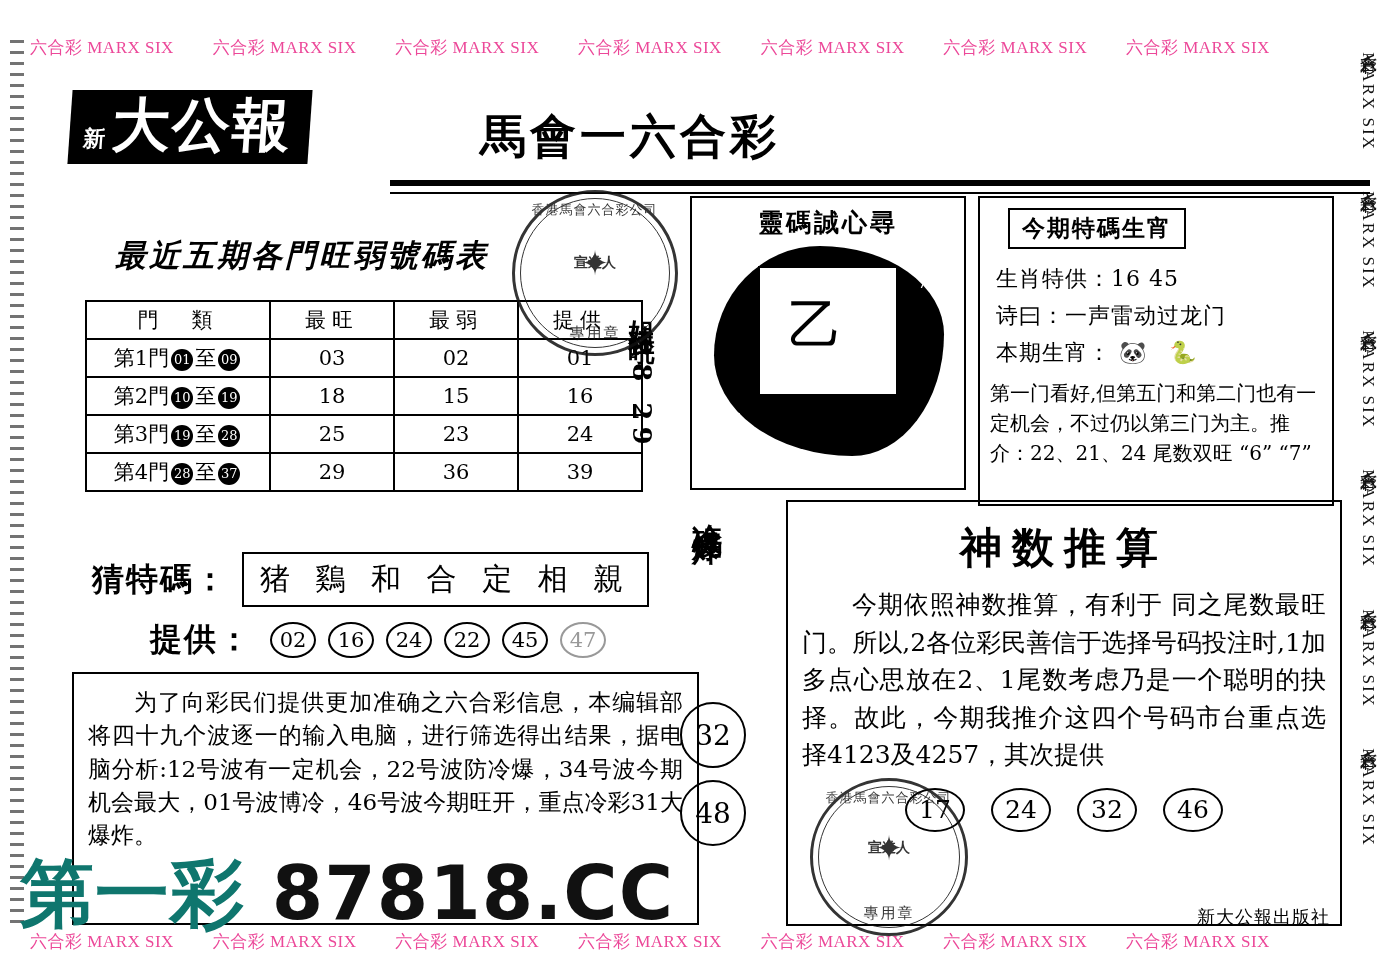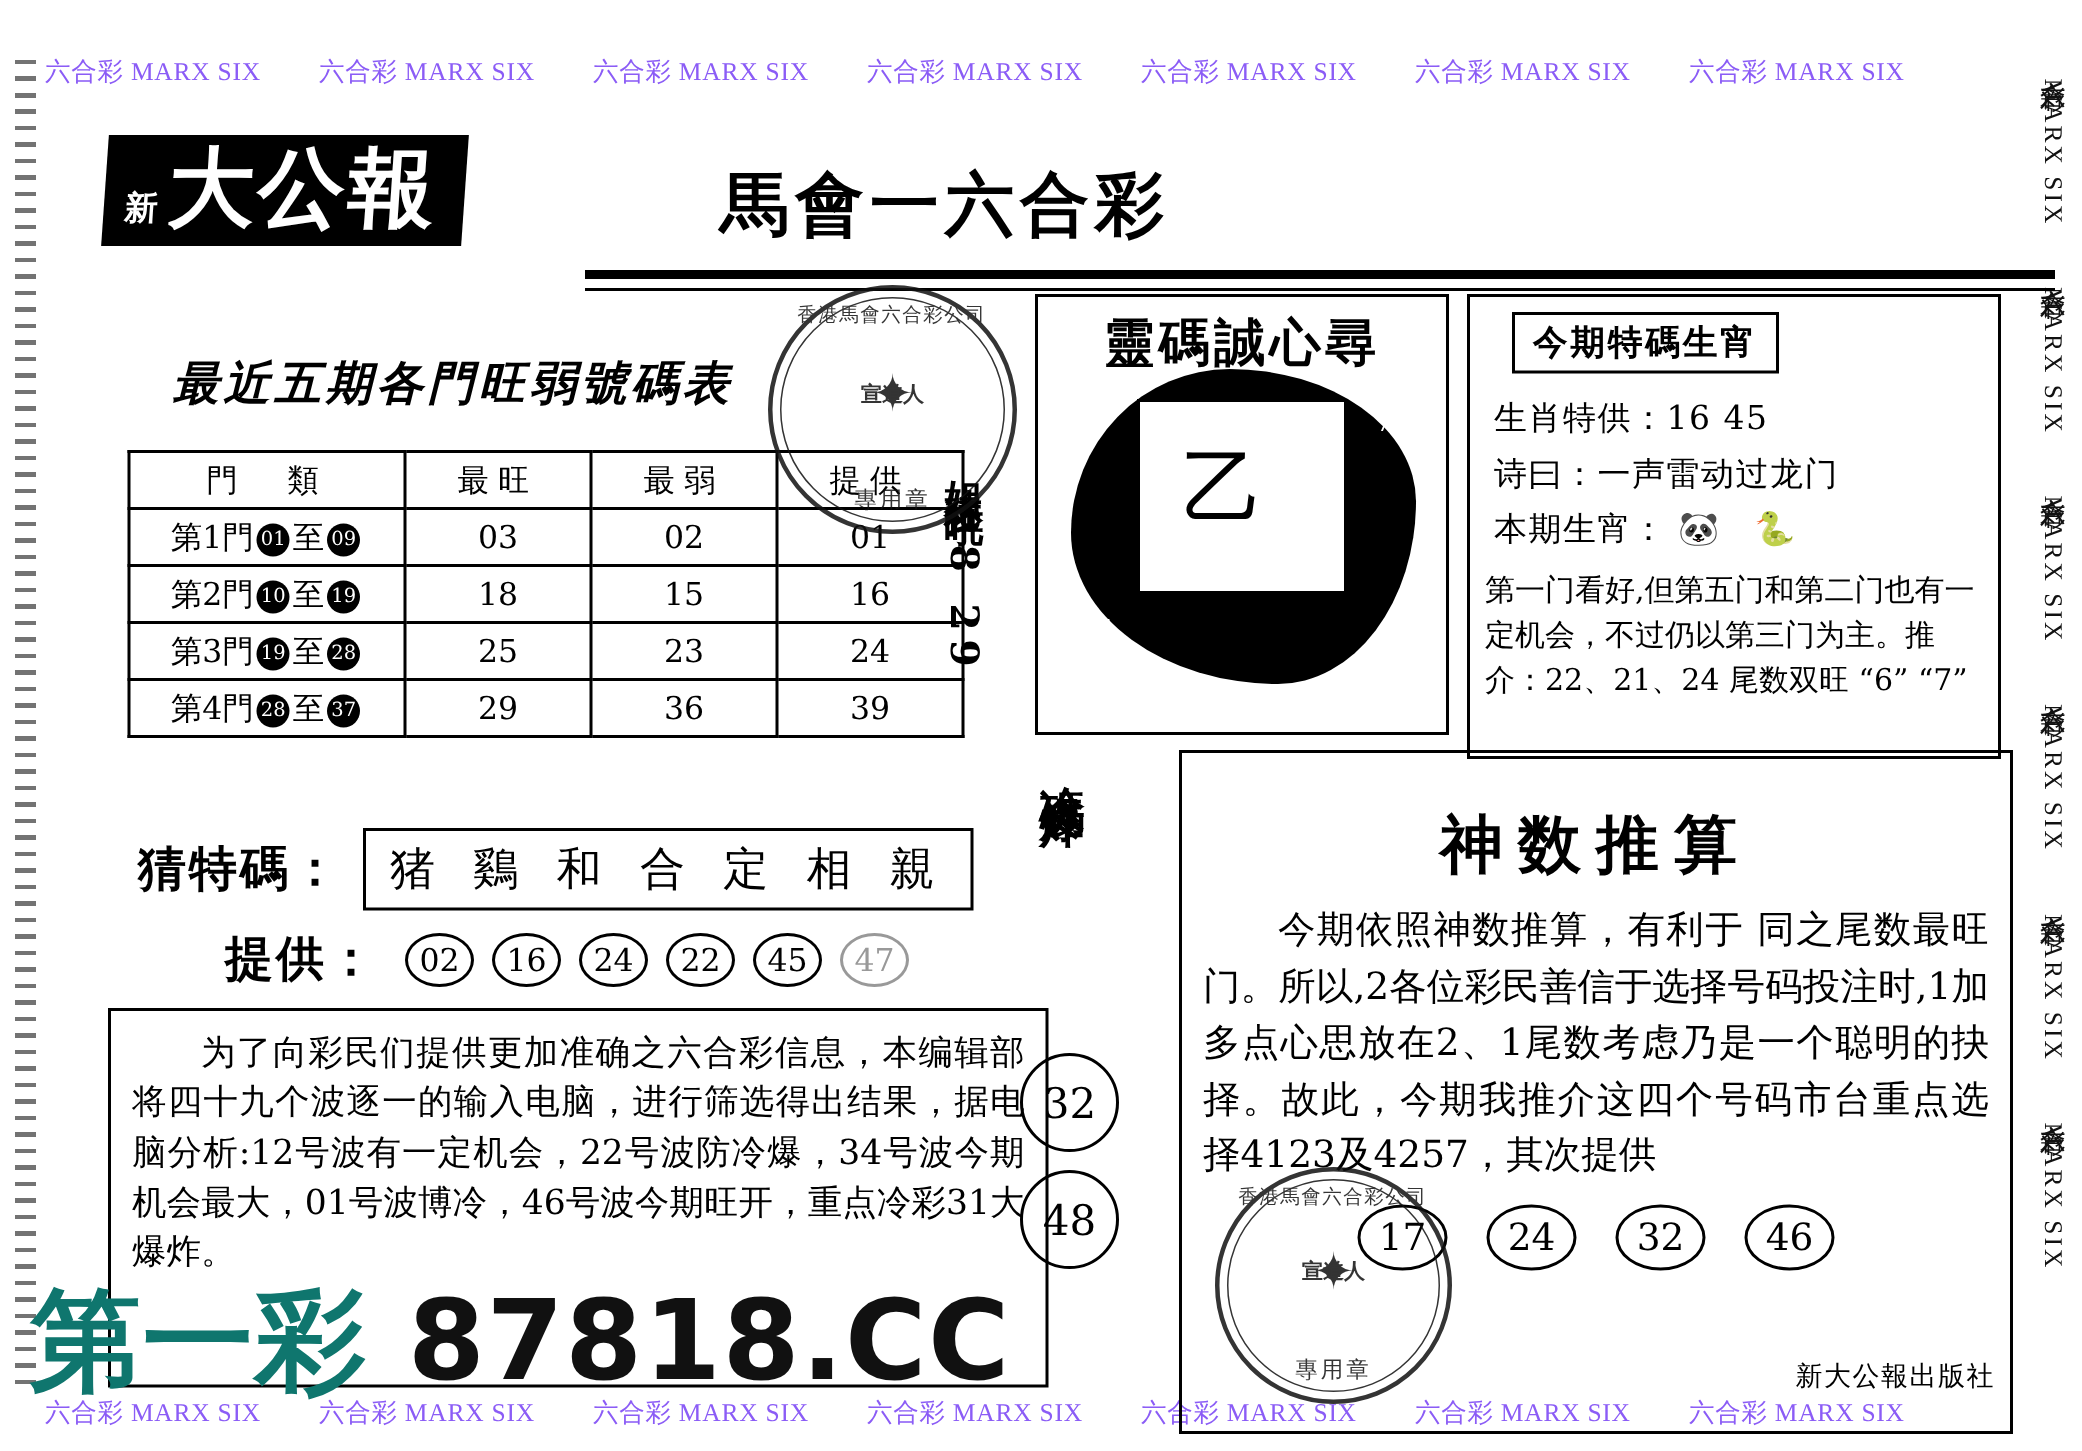--- a/index.html
+++ b/index.html
@@ -13,21 +13,21 @@
   }
   .page{position:absolute;inset:0;}
 
   
   .strip{
     position:absolute;
     font-family:"Liberation Serif", serif;
     font-size:17px;
     letter-spacing:.5px;
     white-space:nowrap;
-    color:#8b5cf6;
+    color:#ec4899;
   }
   .strip.top{top:36px;left:30px;}
   .strip.bottom{bottom:14px;left:30px;}
   .strip span{margin-right:34px;}
 
   .vstrip{
     position:absolute;
     right:8px;top:40px;
     height:890px;width:34px;
     writing-mode:vertical-rl;
@@ -154,21 +154,21 @@
     width:62px;height:62px;border:2px solid #000;border-radius:50%;
     display:flex;align-items:center;justify-content:center;
     font-size:28px;margin-top:12px;
   }
 
   
   .box{position:absolute;border:2px solid #000;}
 
   .box-snake{left:690px;top:196px;width:272px;height:290px;}
   .snake-title{
-    text-align:center;font-size:34px;font-weight:bold;letter-spacing:3px;
+    text-align:center;font-size:25px;font-weight:bold;letter-spacing:3px;
     margin-top:8px;
   }
   .blob{
     position:absolute;left:22px;top:48px;width:230px;height:210px;
     background:#000;
     border-radius:46% 54% 40% 60% / 52% 42% 58% 48%;
   }
   .blob-inner{
     position:absolute;left:44px;top:20px;width:136px;height:126px;
     background:#fff;border:2px solid #000;
@@ -180,21 +180,21 @@
 
   .box-zodiac{left:978px;top:196px;width:332px;height:290px;padding:8px 10px;}
   .zod-head{
     border:2px solid #000;display:inline-block;
     padding:3px 12px;font-size:23px;font-weight:bold;letter-spacing:2px;
     margin:2px 0 8px 18px;
   }
   .zod-line{font-size:22px;margin:7px 0 7px 6px;letter-spacing:1px;}
   .zod-note{font-size:20px;line-height:1.5;margin-top:10px;}
 
-  .box-shen{left:786px;top:500px;width:524px;height:398px;padding:27px 14px;}
+  .box-shen{left:786px;top:500px;width:524px;height:398px;padding:12px 14px;}
   .shen-title{
     text-align:center;font-size:42px;font-weight:bold;letter-spacing:10px;
     margin:6px 0 10px;
   }
   .shen-body{font-size:25px;line-height:1.5;text-align:justify;}
   .shen-body p{margin:0;text-indent:2em;}
   .shen-balls{
     display:flex;gap:26px;justify-content:center;margin-top:14px;
   }
   .shen-ball{

